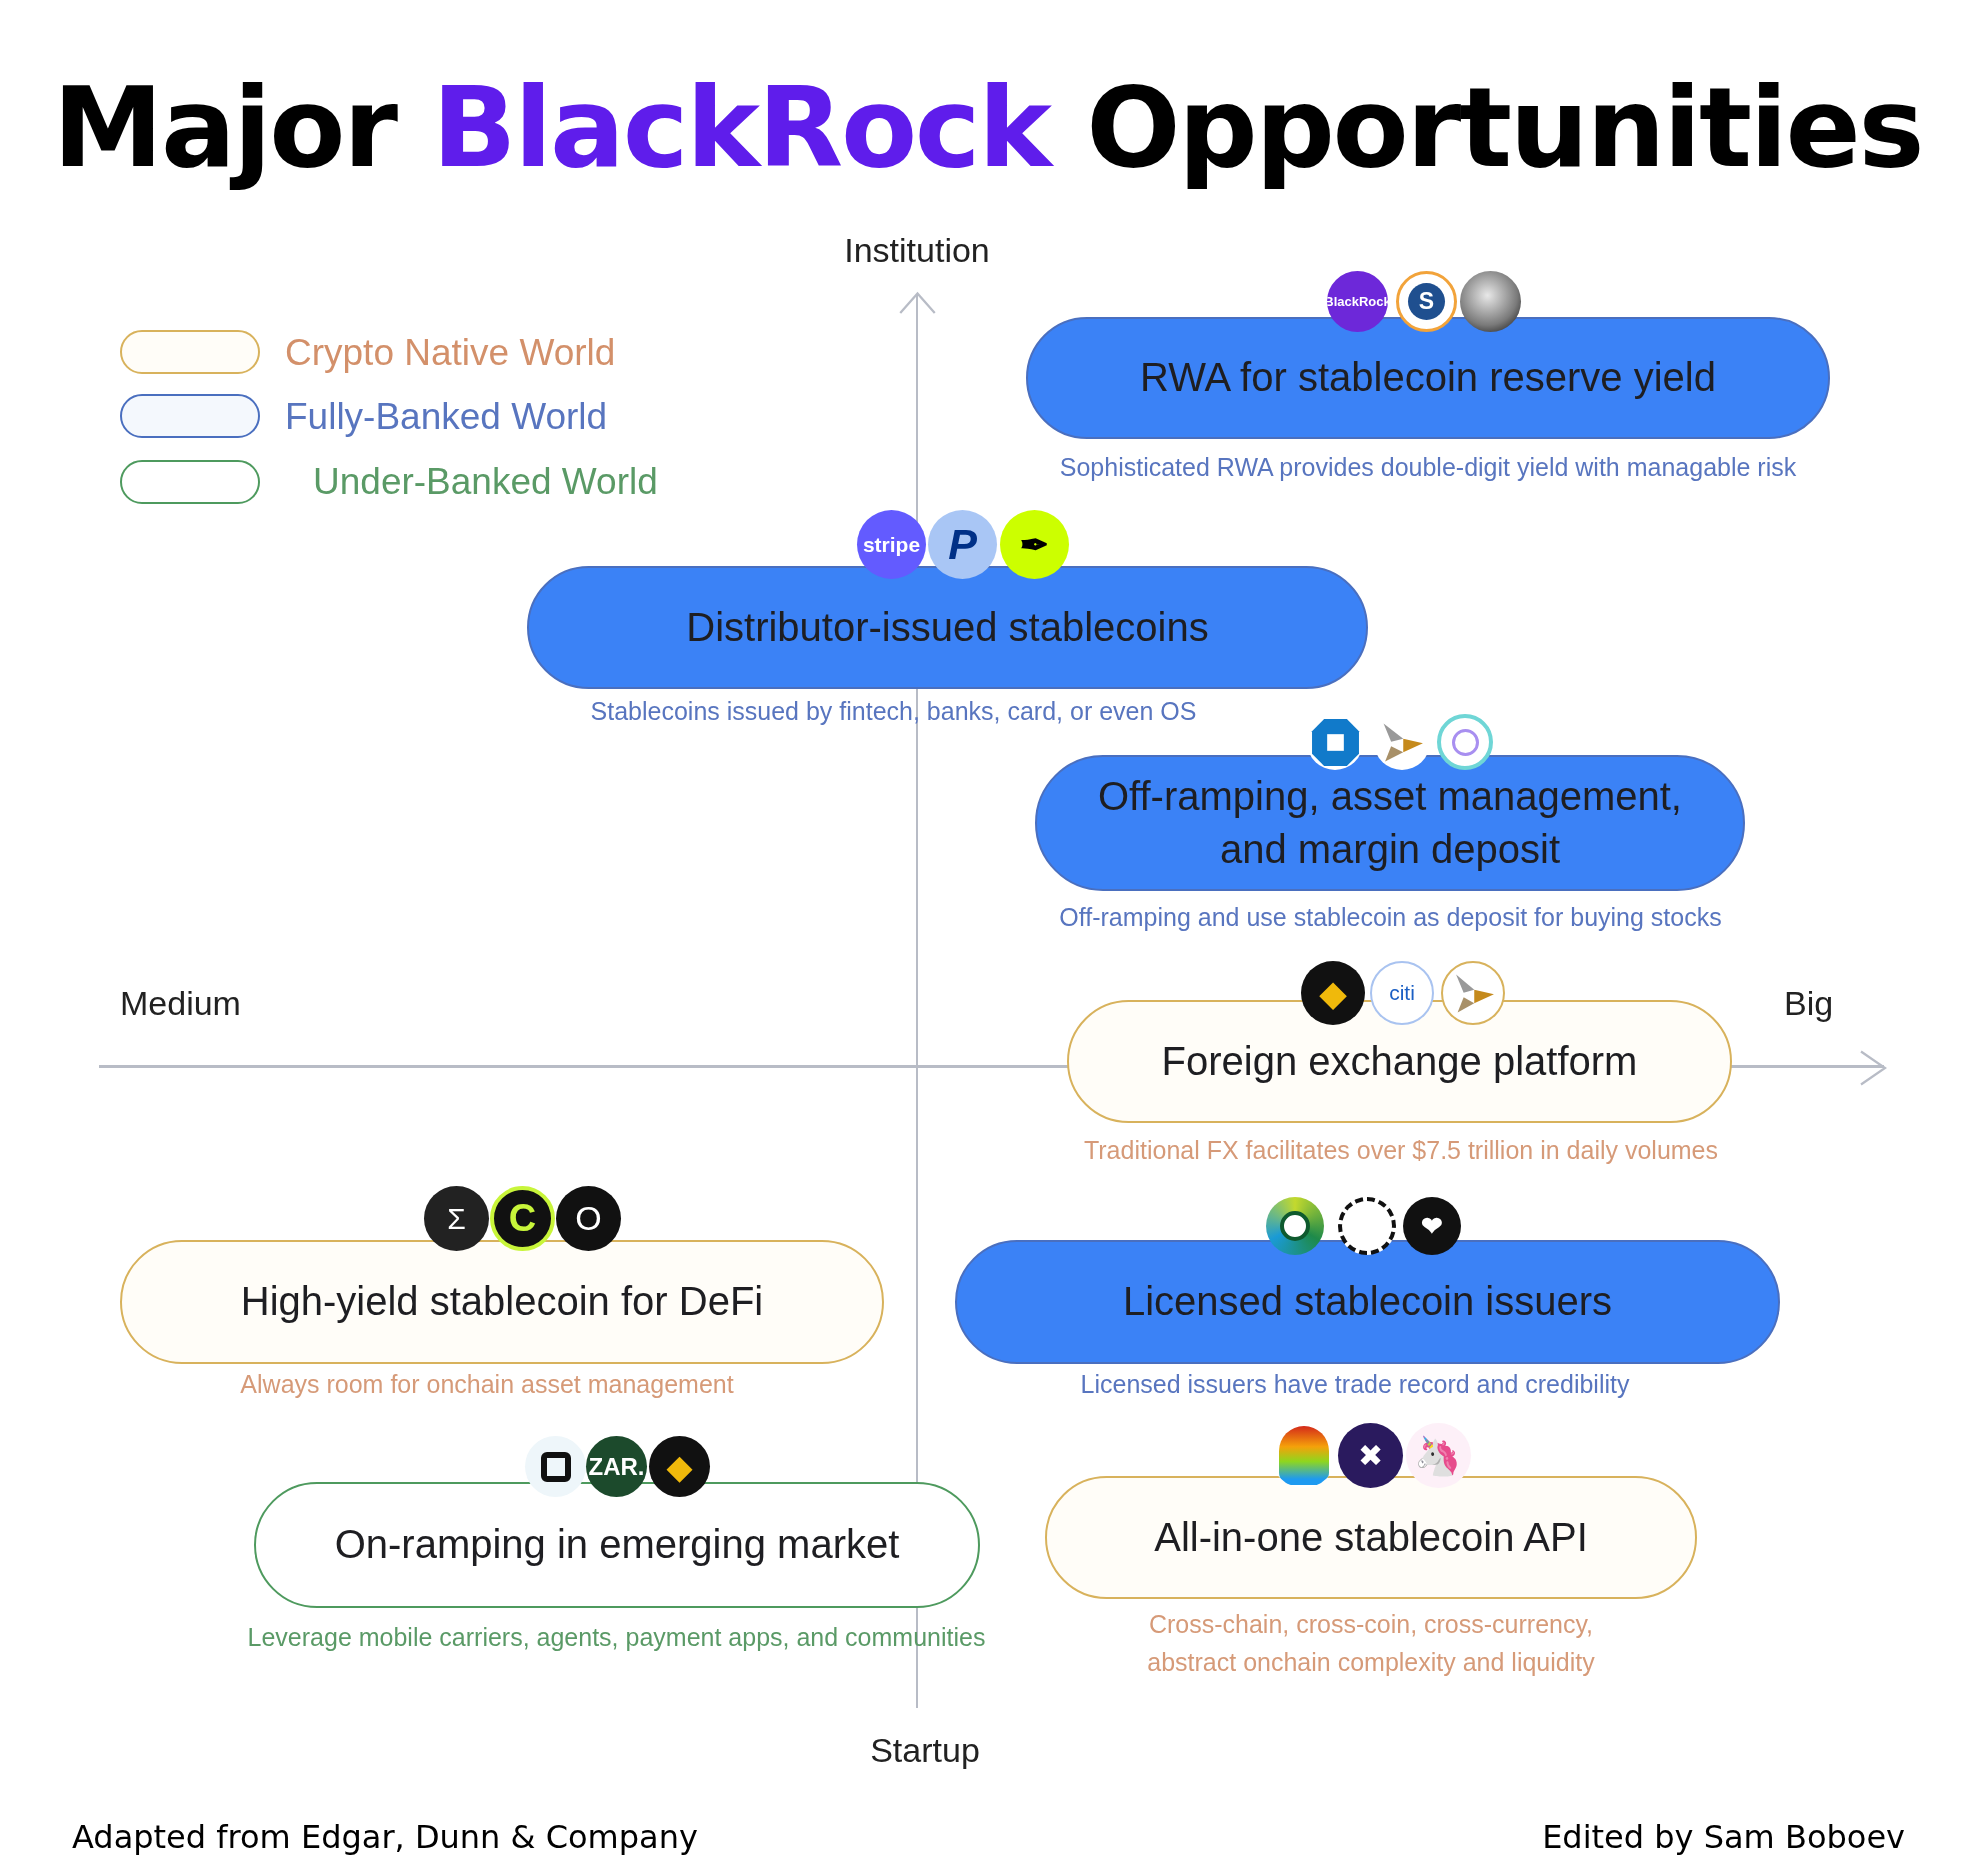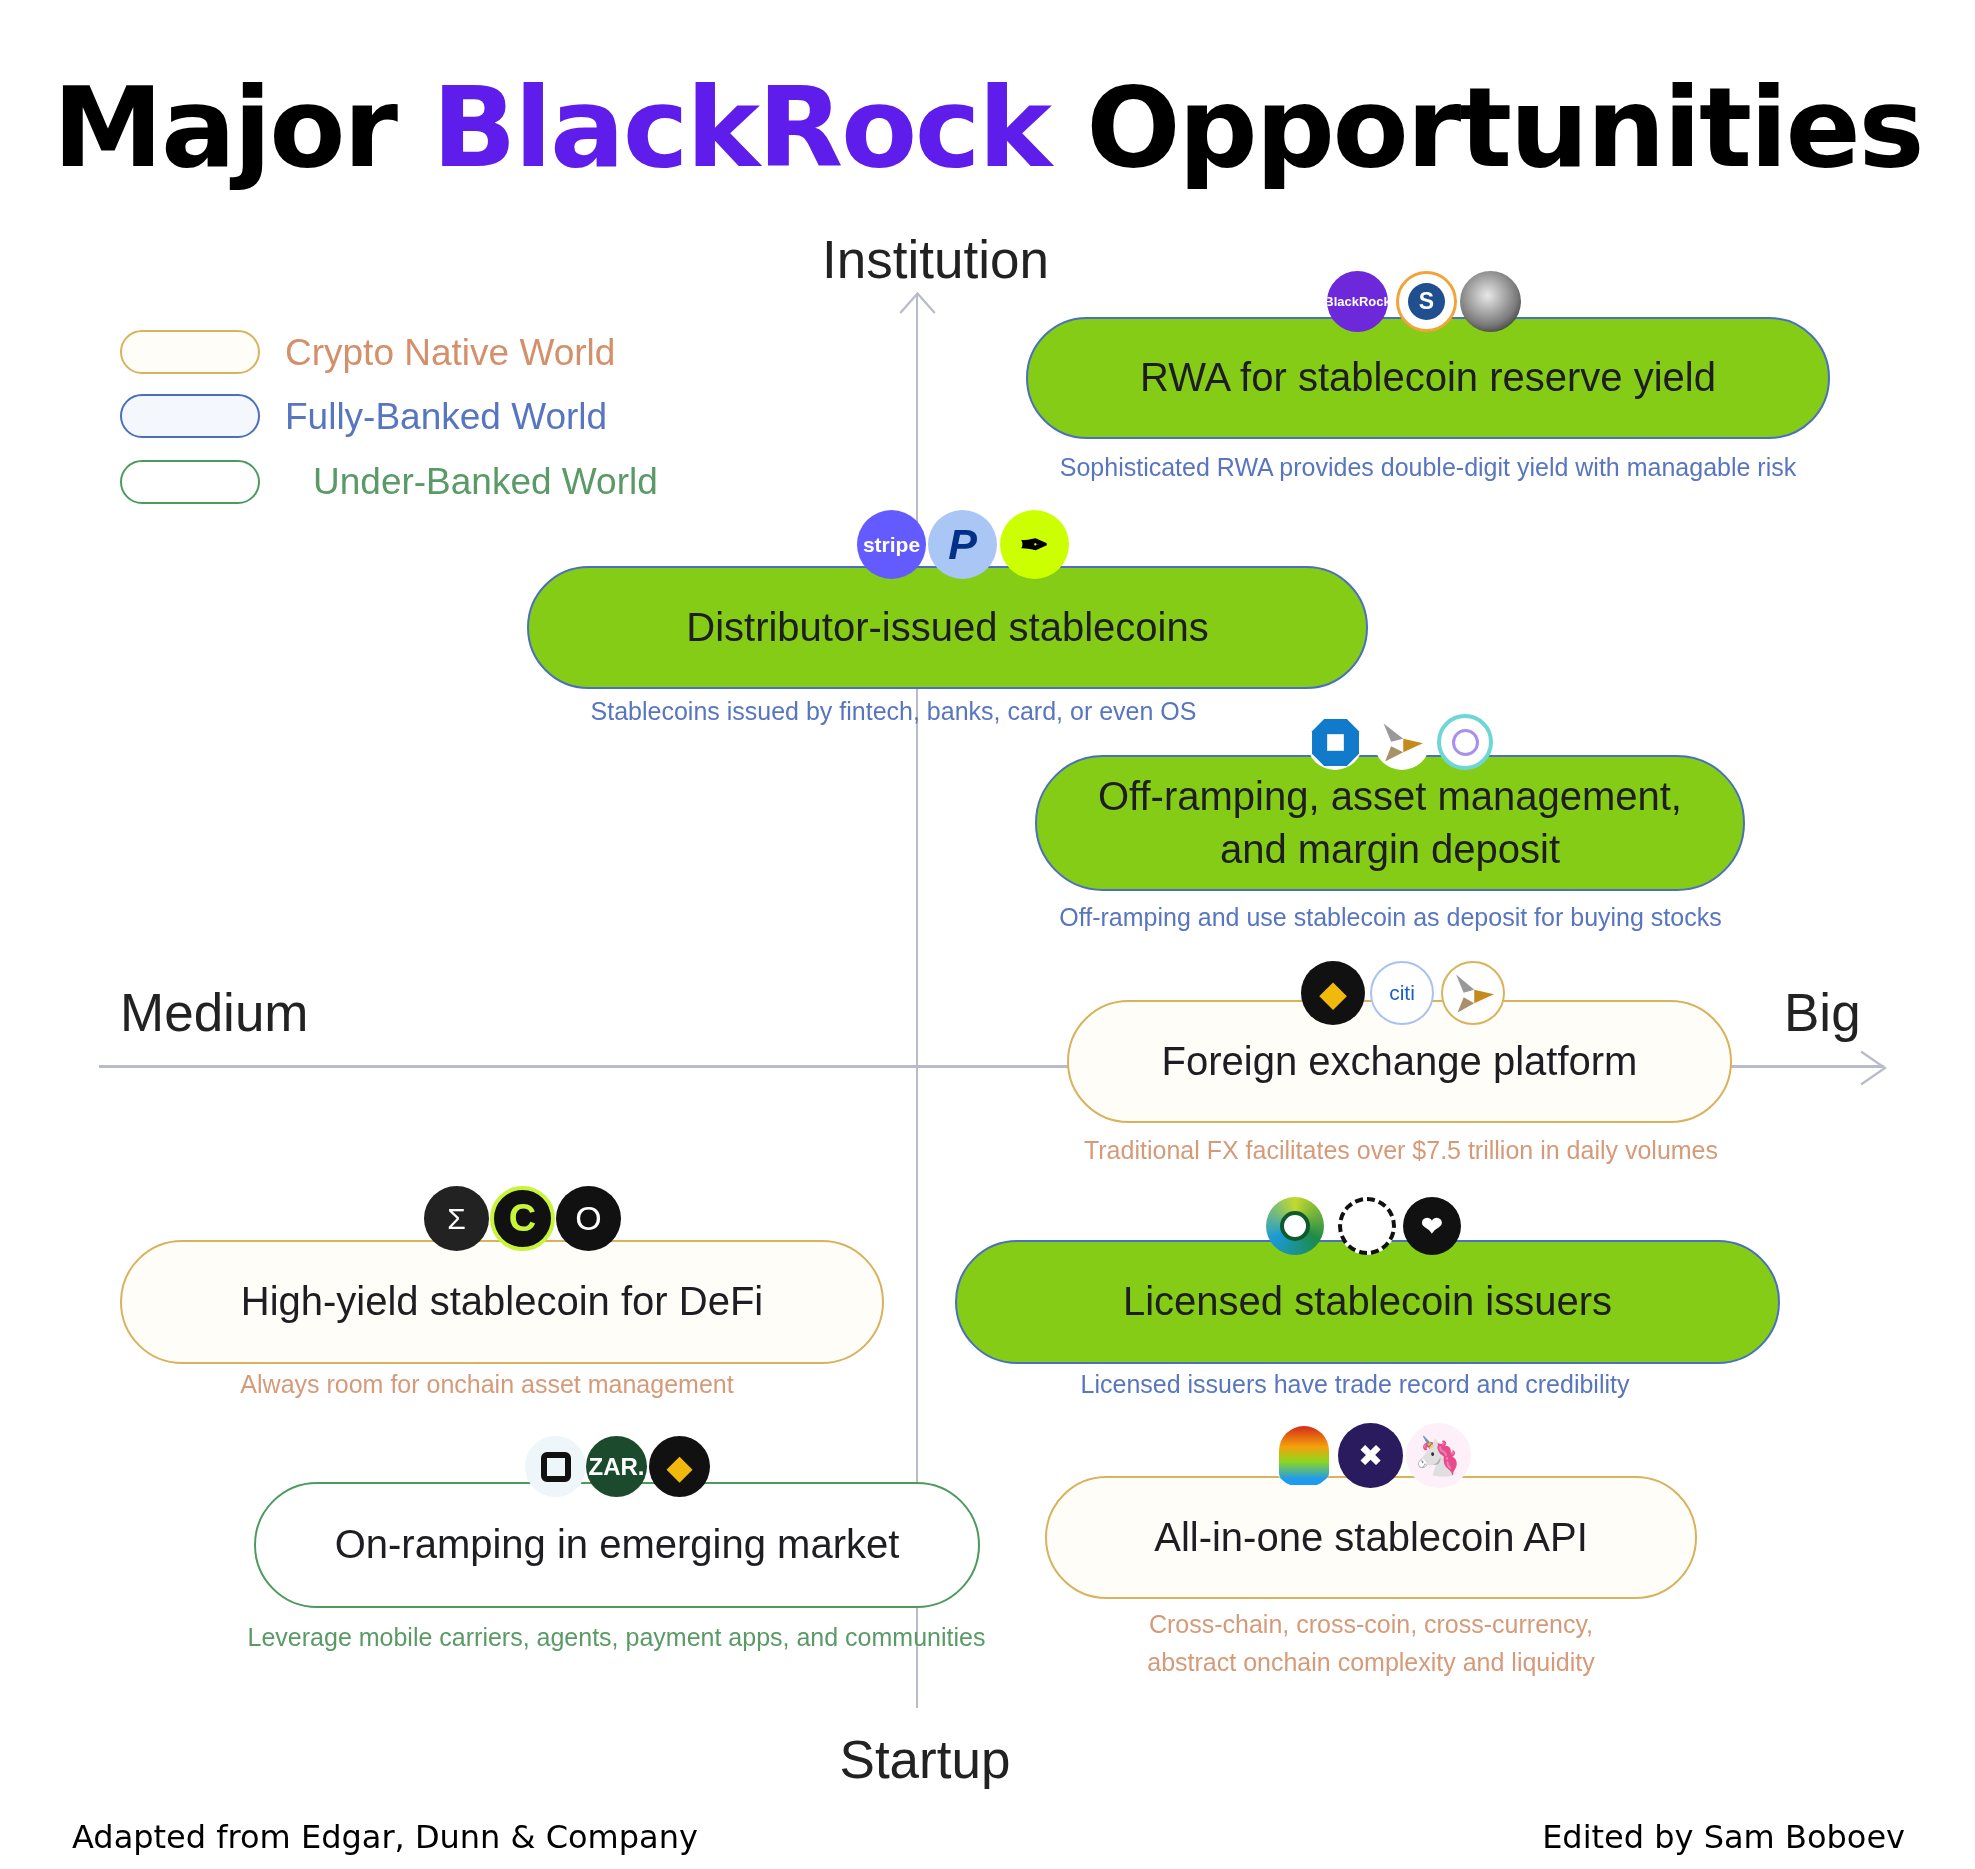--- a/index.html
+++ b/index.html
@@ -2,26 +2,26 @@
 <html style="font-size:12px"><head>
 <meta charset="utf-8">
 <style>
   html, body { margin:0; padding:0; background:#ffffff; }
   body { width:1975px; height:1870px; position:relative; overflow:hidden; font-family:"DejaVu Sans", sans-serif; }
   .abs { position:absolute; }
   .title { left:0; width:1975px; top:67px; text-align:center; font-family:"DejaVu Sans", sans-serif; font-weight:700; font-size:111px; letter-spacing:-2.3px; color:#000; white-space:nowrap; line-height:1.1; }
   .title .accent { color:#5F1DEB; }
   .legend-pill { width:140px; height:44px; border-radius:23px; border:2.3px solid; box-sizing:border-box; }
   .legend-text { font-family:"Liberation Sans", sans-serif; font-size:37px; line-height:46px; white-space:nowrap; }
-  .axis-label { font-family:"Liberation Sans", sans-serif; font-size:53px; color:#222; white-space:nowrap; line-height:1; }
+  .axis-label { font-family:"Liberation Sans", sans-serif; font-size:34px; color:#222; white-space:nowrap; line-height:1; }
   .axis-line { background:#b8bcc6; }
   .box { border:2.7px solid; border-radius:69px; box-sizing:border-box; display:flex; align-items:center; justify-content:center; text-align:center; }
   .box-title { font-family:"Liberation Sans", sans-serif; font-size:40px; color:#1e1e22; line-height:1.33; }
   .caption { font-family:"Liberation Sans", sans-serif; font-size:25px; text-align:center; white-space:nowrap; line-height:1.5; }
-  .blue .box { border-color:#4a6fbf; background:#84cc16; }
+  .blue .box { border-color:#4a6fbf; background:#3b82f6; }
   .gold .box { border-color:#d8b25c; background:#fffdf8; }
   .green .box { border-color:#4e9a5e; background:#ffffff; }
   .blue .caption { color:#5875bf; }
   .gold .caption { color:#d69a78; }
   .green .caption { color:#5a9a66; }
   .icon { border-radius:50%; display:flex; align-items:center; justify-content:center; box-sizing:border-box; font-family:"Liberation Sans", sans-serif; font-weight:700; overflow:hidden; }
   .footer { font-family:"DejaVu Sans", sans-serif; font-size:32px; color:#000; white-space:nowrap; top:1818px; }
 </style>
 </head>
 <body>

